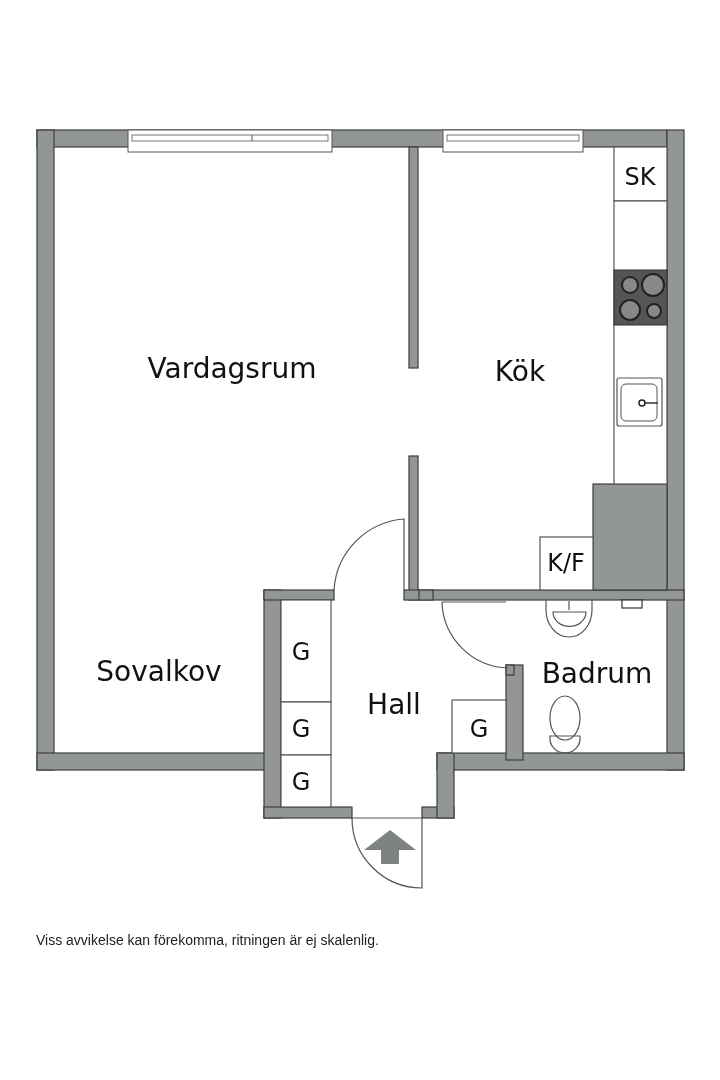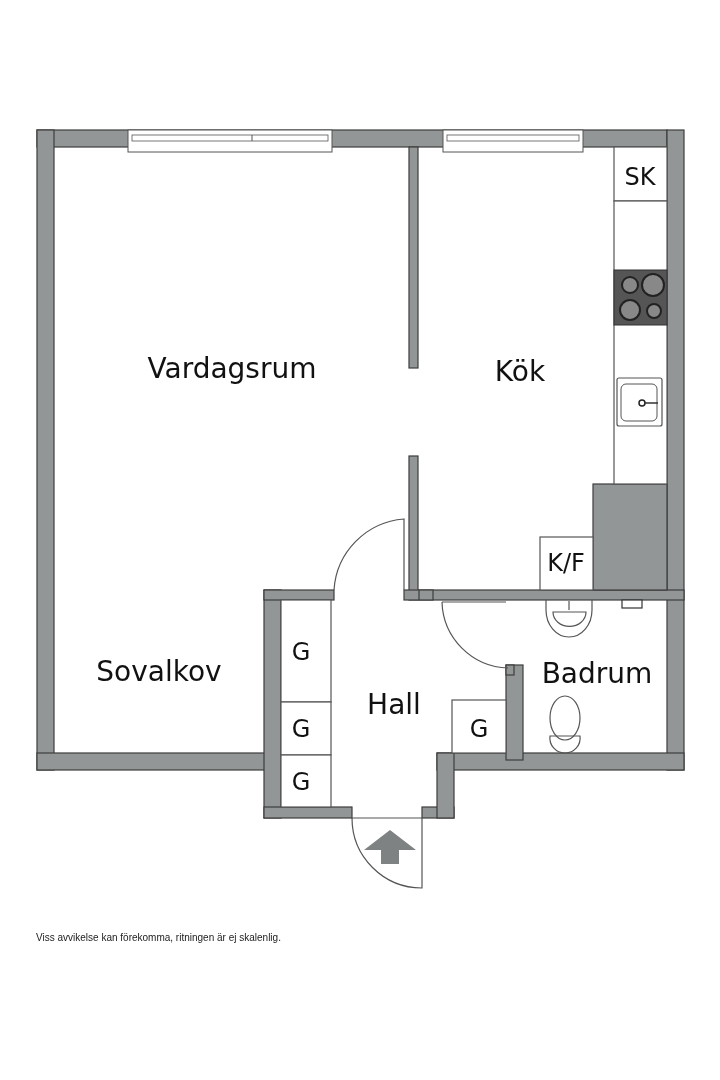--- a/index.html
+++ b/index.html
@@ -4,21 +4,21 @@
 <style>
   html, body { margin:0; padding:0; background:#ffffff; }
   body { width:720px; height:1080px; position:relative; overflow:hidden; font-family:"DejaVu Sans", sans-serif; }
   #plan { position:absolute; left:0; top:0; width:720px; height:1080px; }
   .wall { fill:#939696; stroke:#3d3d3d; stroke-width:1.2; }
   .thin { fill:none; stroke:#555; stroke-width:1.2; }
   .box { fill:#fff; stroke:#555; stroke-width:1.2; }
   .label { font-family:"DejaVu Sans", sans-serif; fill:#111; }
   .room-label { font-size:28px; }
   .fix-label { font-size:24px; }
-  .disclaimer { position:absolute; left:36px; top:932px; font-family:"Liberation Sans", sans-serif; font-size:10px; color:#222; }
+  .disclaimer { position:absolute; left:36px; top:932px; font-family:"Liberation Sans", sans-serif; font-size:14px; color:#222; }
 </style>
 </head>
 <body>
 
 <svg id="plan" viewBox="0 0 720 1080" xmlns="http://www.w3.org/2000/svg">
 
   <g>
 
     <rect class="wall" x="37" y="130" width="630" height="17"></rect>
 

